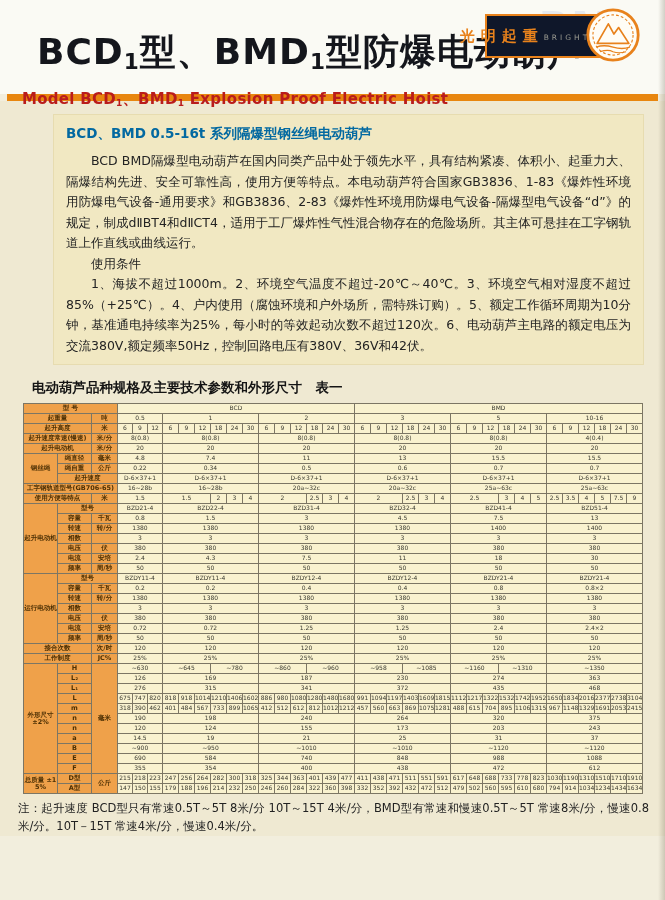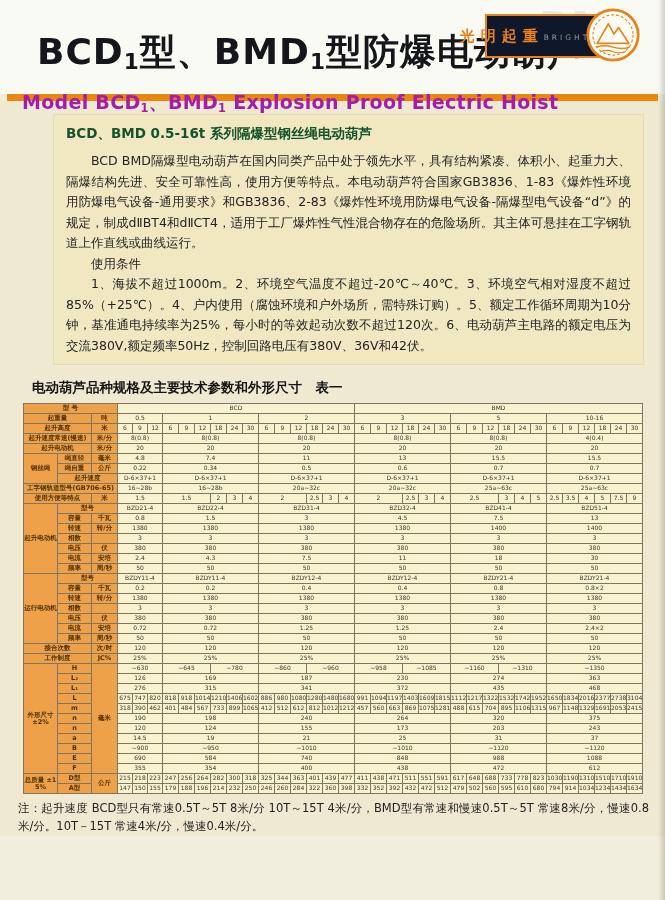--- a/index.html
+++ b/index.html
@@ -9,38 +9,38 @@
     font-family:"DejaVu Sans","Liberation Sans",sans-serif;
     color:#1c1c1c;
   }
   .page{position:relative;width:665px;height:900px;}
   .header-zone{background:#fafaf4;padding:16px 20px 0 22px;position:relative;height:78px;}
   .titles{float:left;}
   .main-title{
     font-size:36px;font-weight:700;color:#14161c;letter-spacing:1px;line-height:1.15;margin:15px;text-align:center;
   }
   .main-title sub,.sub-title sub{font-size:60%;vertical-align:-0.25em;}
-  .sub-title{font-size:19px;font-weight:700;color:#a21caf;margin:2px 0 0 0;letter-spacing:0.3px;}
+  .sub-title{font-size:15px;font-weight:700;color:#b91c1c;margin:2px 0 0 0;letter-spacing:0.3px;}
   .ghost{position:absolute;right:52px;top:4px;font-size:40px;font-weight:700;
     color:rgba(110,140,205,0.14);letter-spacing:2px;}
   .logo-wrap{position:absolute;right:52px;top:14px;width:128px;height:44px;}
   .logo-box{
     width:116px;height:40px;border:2px solid #e8821c;background:#0f172a;
     display:flex;flex-direction:row;align-items:center;justify-content:center;
   }
   .logo-cn{color:#e8821c;font-weight:700;font-size:15px;letter-spacing:6px;line-height:1;white-space:nowrap;padding-left:6px;}
   .logo-en{color:#9a9a90;font-size:7.5px;letter-spacing:3px;margin-top:3px;white-space:nowrap;}
   .emblem{position:absolute;right:-28px;top:-7px;width:56px;height:56px;}
   .orange-bar{height:7px;background:#e8860f;margin:0 7px;}
   .content-zone{background:#efe9d2;padding-top:13px;}
   .panel{
     margin:0 21px 0 53px;background:#f1e8c2;border:1px solid #e7dcb0;
     padding:6px 12px 8px 12px;
   }
-  .panel-heading{font-size:13.5px;font-weight:700;margin:4px 0 8px 0;color:#14532d;}
+  .panel-heading{font-size:13.5px;font-weight:700;margin:4px 0 8px 0;color:#0369a1;}
   .panel p{margin:0;font-size:12.5px;line-height:20.5px;text-align:justify;color:#232323;}
   .indent{text-indent:2em;}
   .table-title{font-size:13.5px;font-weight:700;margin:14px 0 6px 32px;color:#141414;}
   table{
     border-collapse:collapse;table-layout:fixed;width:620px;margin-left:23px;
     background:#d946ef;
   }
   td{
     border:1px solid #7c7664;text-align:center;vertical-align:middle;
     padding:0;height:9px;line-height:1.06;color:#3a3a30;overflow:hidden;

